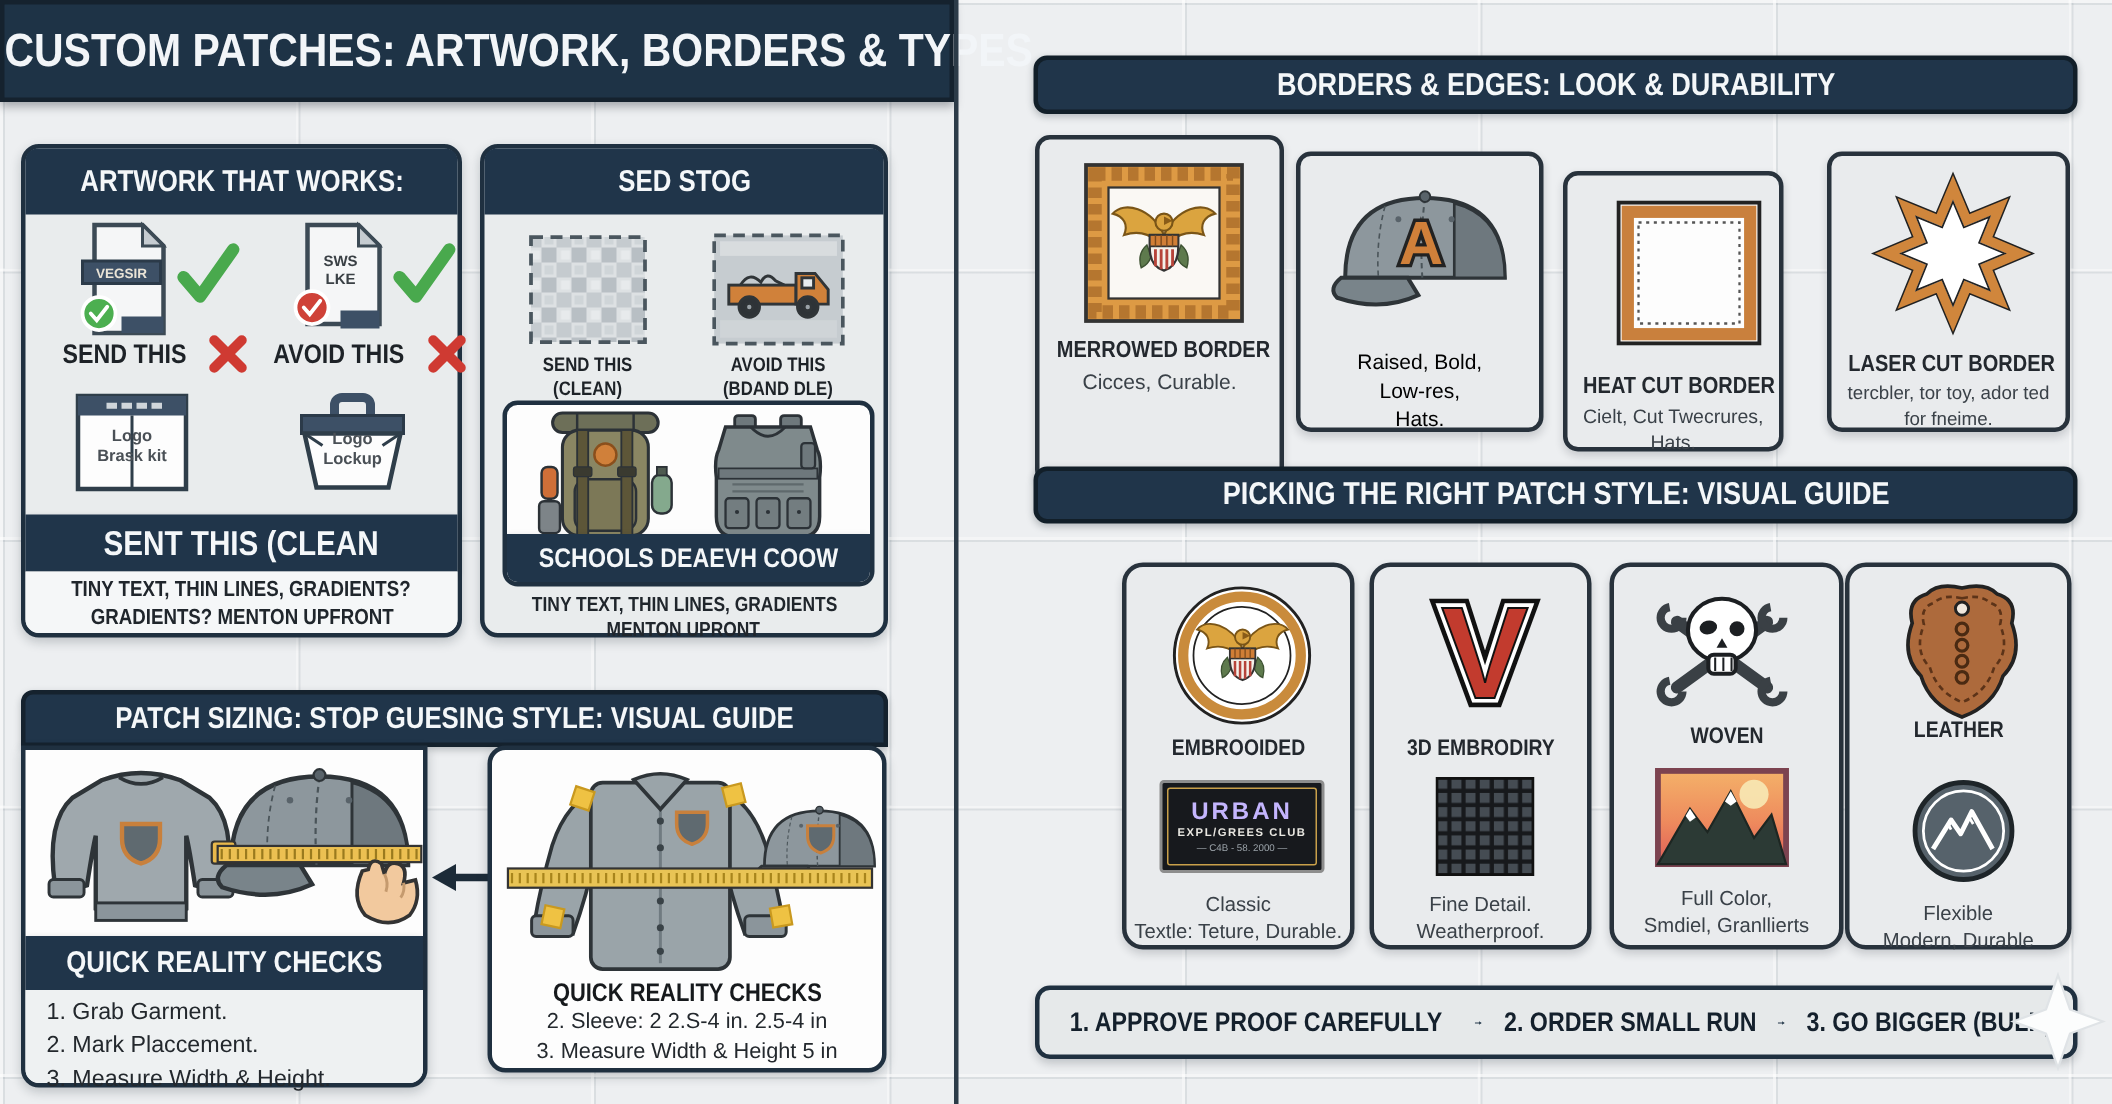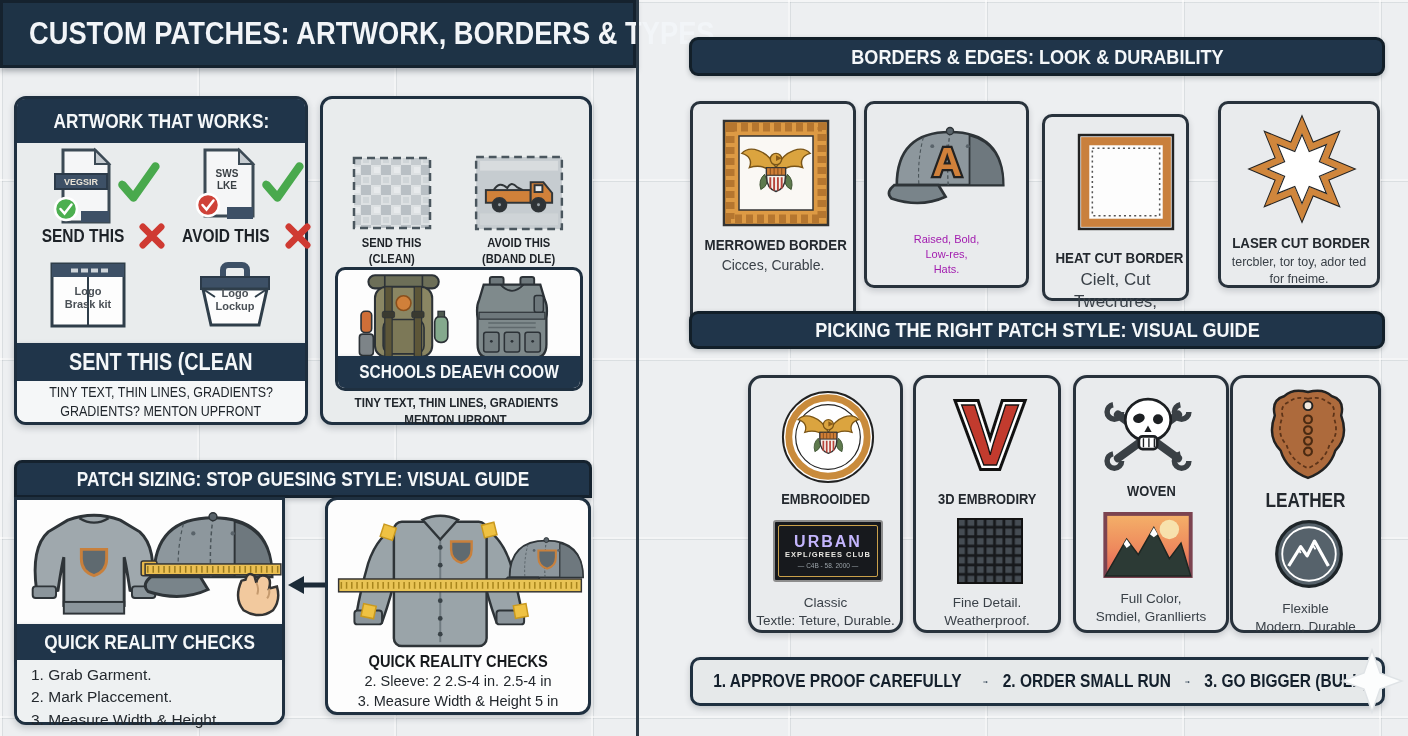--- a/index.html
+++ b/index.html
@@ -8,26 +8,26 @@
 #root{position:relative;width:1408px;height:736px;overflow:hidden;
   background:
     linear-gradient(90deg, rgba(255,255,255,.7) 0 2px, transparent 2px) 0 0/197px 100%,
     linear-gradient(rgba(255,255,255,.7) 0 2px, transparent 2px) 0 0/100% 179px,
     linear-gradient(90deg, rgba(150,160,168,.22) 2px 3px, transparent 3px) 0 0/197px 100%,
     linear-gradient(rgba(150,160,168,.22) 2px 3px, transparent 3px) 0 0/100% 179px,
     #edeff1;}
 .abs{position:absolute}
 .sq{display:inline-block;transform:scaleX(.86);white-space:nowrap}
 .sqL{display:inline-block;transform:scaleX(.88);transform-origin:left center;white-space:nowrap}
-.title-banner{position:absolute;left:0;top:0;width:636px;height:68px;background:#1e3346;border:3px solid #15222e;box-shadow:0 3px 6px rgba(20,30,40,.35);display:flex;align-items:center;padding-left:26px;color:#f2f5f8;font-weight:bold;font-size:31px}
+.title-banner{position:absolute;left:0;top:0;width:636px;height:68px;background:#1e3346;border:3px solid #15222e;box-shadow:0 3px 6px rgba(20,30,40,.35);display:flex;align-items:center;color:#f2f5f8;font-weight:bold;font-size:31px}
 .vdiv{position:absolute;left:636px;top:0;width:3px;height:736px;background:#2c3b48}
 .panel{position:absolute;border:3px solid #1f3040;border-radius:12px;background:#e9eced;box-shadow:0 3px 7px rgba(25,35,45,.22)}
 .phead{position:absolute;left:0;right:0;top:0;height:44px;background:#20354a;color:#f4f7f9;display:flex;align-items:center;justify-content:center;border-radius:8px 8px 0 0;font-weight:bold;font-size:20px}
 .dbar{position:absolute;background:#20354a;color:#f4f7f9;display:flex;align-items:center;justify-content:center;font-weight:bold;box-shadow:0 2px 5px rgba(25,35,45,.25)}
-.pfoot{position:absolute;left:0;right:0;bottom:0;background:#f5f7f8;border-radius:0 0 9px 9px;text-align:center;font-weight:normal;color:#20262c;display:flex;flex-direction:column;justify-content:center}
+.pfoot{position:absolute;left:0;right:0;bottom:0;background:#f5f7f8;border-radius:0 0 9px 9px;text-align:center;font-weight:bold;color:#20262c;display:flex;flex-direction:column;justify-content:flex-end}
 .lbl{font-weight:bold;color:#1d2227;display:inline-flex;align-items:center;gap:6px}
 .card{position:absolute;border:3px solid #28323c;border-radius:10px;background:#e9ebed;box-shadow:0 3px 6px rgba(25,35,45,.18)}
 .ctitle{position:absolute;left:0;right:0;text-align:center;font-weight:bold;color:#23282e;font-size:15px}
 .cdesc{position:absolute;left:0;right:0;text-align:center;color:#3a4148;font-size:13px;line-height:1.32}
 .ovl{position:absolute;text-align:center;font-weight:bold;color:#4a5056}
 .steps{position:absolute;left:690px;top:657px;width:695px;height:49px;background:#e6e9ea;border:3px solid #1f3040;border-radius:10px;display:flex;align-items:center;justify-content:center;gap:1px;box-shadow:0 3px 6px rgba(25,35,45,.2)}
 .step{font-weight:bold;color:#14202c;font-size:18px}
 .patchbox{position:absolute;background:#17191d;border:2px solid #8d8d8d;border-radius:3px}
 .patchinner{position:absolute;inset:3px;border:1.5px solid #c9a04a;border-radius:2px;display:flex;flex-direction:column;align-items:center;justify-content:center;line-height:1.15}
 .pl1{color:#c4b5fd;font-weight:bold;font-size:16px;letter-spacing:2px}
@@ -162,20 +162,23 @@
   <div class="dbar" style="left:0;right:0;top:244px;height:38px;font-size:23px">
     <span class="sq">SENT THIS (CLEAN</span>
   </div>
   <div class="pfoot" style="height:41px;font-size:14.5px;line-height:1.3">
     <div><span class="sq">TINY TEXT, THIN LINES, GRADIENTS?</span></div>
     <div><span class="sq">GRADIENTS? MENTON UPFRONT</span></div>
   </div>
 </section>
 
 <section class="panel" style="left:320px;top:96px;width:272px;height:329px">
+  <div class="phead">
+        <span class="sq">SED STOG</span>
+      </div>
 
   <svg class="abs" style="left:28px;top:56px" width="82" height="76" viewBox="0 0 82 76">
     <rect x="3" y="3" width="76" height="70" fill="url(#camoP)" stroke="#4a565e" stroke-width="2.5" stroke-dasharray="8 5"></rect>
   </svg>
   <svg class="abs" style="left:150px;top:56px" width="92" height="76" viewBox="0 0 92 78">
     <rect x="2" y="2" width="88" height="74" fill="#c6ccd0" stroke="#4a565e" stroke-width="2.5" stroke-dasharray="8 5"></rect>
     <rect x="6" y="6" width="80" height="10" fill="#d8dcde"></rect>
     <rect x="6" y="60" width="80" height="12" fill="#cfd4d7"></rect>
     <g stroke="#303538" stroke-width="2">
       <path d="M20 36 q6 -10 14 -2 q4 -8 10 -1 l6 3" fill="none"></path>
@@ -312,54 +315,54 @@
   <div class="ovl" style="left:0;right:0;top:172px;font-weight:normal;font-size:14.5px;color:#23282d;line-height:1.35">
     <div>2. Sleeve: 2 2.S-4 in.  2.5-4 in</div>
     <div>3. Measure Width &amp; Height 5 in</div>
   </div>
 </section>
 
 <div class="dbar" style="left:689px;top:37px;width:696px;height:39px;font-size:21px;border:3px solid #121f29;border-radius:9px">
   <span class="sq">BORDERS &amp; EDGES: LOOK &amp; DURABILITY</span>
 </div>
 
-<div class="card" style="left:690px;top:101px;width:166px;height:233px">
+<div class="card" style="left:690px;top:90px;width:166px;height:233px">
   <svg class="abs" style="left:28px;top:13px" width="110" height="112" viewBox="0 0 110 112">
     <rect x="3" y="4" width="104" height="104" fill="#dd9a44" stroke="#333" stroke-width="2.5"></rect>
     <rect x="9" y="10" width="92" height="92" fill="none" stroke="#b5762f" stroke-width="9" stroke-dasharray="7 4"></rect>
     <rect x="18" y="19" width="74" height="74" fill="#faf8f4" stroke="#333" stroke-width="1.5"></rect>
     <use href="#eagle" transform="translate(17,25) scale(0.95)"></use>
   </svg>
   <div class="ctitle" style="top:132px;font-size:15.5px"><span class="sq">MERROWED BORDER</span></div>
   <div class="cdesc" style="top:152px;font-size:14px">
     <div>Cicces, Curable.</div>
   </div>
 </div>
 
 <div class="card" style="left:864px;top:101px;width:165px;height:187px">
   <svg class="abs" style="left:16px;top:12px" width="134" height="110" viewBox="0 0 150 124">
     <use href="#capShape"></use>
     <text x="72" y="68" text-anchor="middle" font-size="46" font-weight="bold" stroke="#222" stroke-width="5" fill="none">A</text>
     <text x="72" y="68" text-anchor="middle" font-size="46" font-weight="bold" fill="#d0803a">A</text>
   </svg>
-  <div class="cdesc" style="top:128px;font-size:11px;line-height:1.35;color:#a21caf">
+  <div class="cdesc" style="top:128px;font-size:14px;line-height:1.35;color:#000000">
     <div>Raised, Bold,</div>
     <div>Low-res,</div>
     <div>Hats.</div>
   </div>
 </div>
 
 <div class="card" style="left:1042px;top:114px;width:147px;height:187px">
   <svg class="abs" style="left:30px;top:14px" width="102" height="102" viewBox="0 0 100 100">
     <rect x="4" y="4" width="92" height="92" fill="#fdfdfd" stroke="#222" stroke-width="2.5"></rect>
     <rect x="10" y="10" width="80" height="80" fill="none" stroke="#c9803d" stroke-width="8"></rect>
     <rect x="17" y="17" width="66" height="66" fill="#fdfdfd" stroke="#555" stroke-width="1.5" stroke-dasharray="2 3"></rect>
   </svg>
   <div class="ctitle" style="top:132px;font-size:15.5px"><span class="sq">HEAT CUT BORDER</span></div>
-  <div class="cdesc" style="top:152px;font-size:17px">
+  <div class="cdesc" style="top:152px;font-size:13px">
     <div>Cielt, Cut Twecrures,</div>
     <div>Hats.</div>
   </div>
 </div>
 
 <div class="card" style="left:1218px;top:101px;width:162px;height:187px">
   <svg class="abs" style="left:24px;top:6px" width="114" height="118" viewBox="0 0 120 120">
     <g>
       <polygon points="60,5 71.5,32.3 98.9,21.1 87.7,48.5 115,60 87.7,71.5 98.9,98.9 71.5,87.7 60,115 48.5,87.7 21.1,98.9 32.3,71.5 5,60 32.3,48.5 21.1,21.1 48.5,32.3" fill="#fff" stroke="#222" stroke-width="2"></polygon>
       <polygon points="60,5 71.5,32.3 98.9,21.1 87.7,48.5 115,60 87.7,71.5 98.9,98.9 71.5,87.7 60,115 48.5,87.7 21.1,98.9 32.3,71.5 5,60 32.3,48.5 21.1,21.1 48.5,32.3" fill="none" stroke="#d0863c" stroke-width="8" transform="translate(60,60) scale(0.84) translate(-60,-60)"></polygon>
@@ -452,21 +455,21 @@
     <path d="M42 6 Q58 2 66 10 Q80 14 76 30 Q84 52 70 66 Q64 86 42 94 Q20 86 14 66 Q0 52 8 30 Q4 14 18 10 Q26 2 42 6 Z" fill="#ad6a3c" stroke="#222" stroke-width="2.5"></path>
     <path d="M42 13 Q55 10 61 16 Q71 19 68 31 Q75 49 64 60 Q59 77 42 84 Q25 77 20 60 Q9 49 16 31 Q13 19 23 16 Q29 10 42 13 Z" fill="none" stroke="#5c3318" stroke-width="1.8" stroke-dasharray="4 3"></path>
     <circle cx="42" cy="20" r="4.5" fill="#f0e8de" stroke="#222" stroke-width="2"></circle>
     <g fill="none" stroke="#4a2a12" stroke-width="2.2">
       <circle cx="42" cy="34" r="4"></circle>
           <circle cx="42" cy="45" r="4"></circle>
           <circle cx="42" cy="56" r="4"></circle>
           <circle cx="42" cy="67" r="4"></circle>
     </g>
   </svg>
-  <div class="ctitle" style="top:111px;font-size:20px"><span class="sq">LEATHER</span></div>
+  <div class="ctitle" style="top:100px;font-size:15px"><span class="sq">LEATHER</span></div>
   <svg class="abs" style="left:40px;top:140px" width="72" height="72" viewBox="0 0 78 78">
     <circle cx="39" cy="39" r="35" fill="#56626b" stroke="#1e2529" stroke-width="3.5"></circle>
     <circle cx="39" cy="39" r="29" fill="none" stroke="#fff" stroke-width="2"></circle>
     <path d="M17 52 L30 31 L37 41 L45 25 L60 52" fill="none" stroke="#fff" stroke-width="3.5" stroke-linejoin="round"></path>
     <path d="M28 34 l2 4 M43 29 l3 5" stroke="#fff" stroke-width="2"></path>
   </svg>
   <div class="cdesc" style="top:222px;font-size:13.5px">
     <div>Flexible</div>
     <div>Modern, Durable</div>
   </div>

